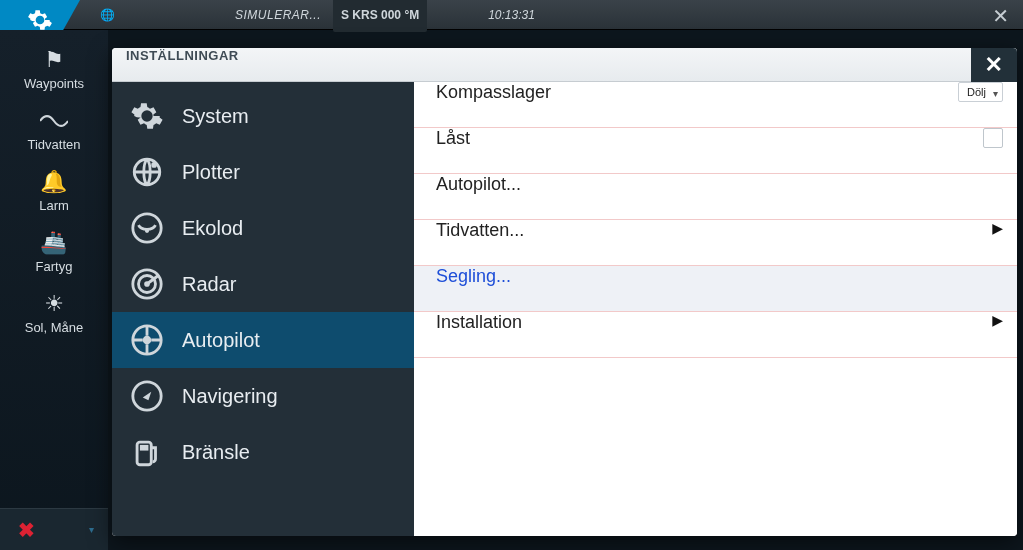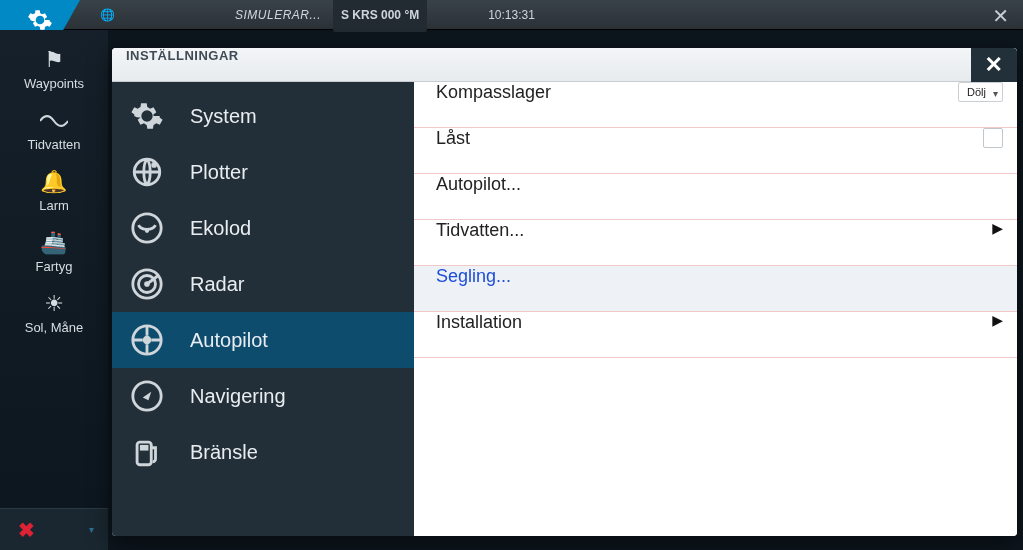--- a/index.html
+++ b/index.html
@@ -20,21 +20,21 @@
   }
   .gear-tab {
     width: 80px; height: 40px; background: #0089c4;
     clip-path: polygon(0 0, 100% 0, 72% 100%, 0 100%);
     display: flex; align-items: center; justify-content: center;
     position: absolute; top:0; left:0;
   }
   .statusbar .globe { margin-left: 100px; }
   .statusbar .sim { margin-left: 120px; font-style: italic; letter-spacing: .5px; }
   .statusbar .hdg { margin-left: 12px; background:#222b31; padding:10px 8px; border-radius:2px; font-weight:600;}
-  .statusbar .time { position:absolute; left:50%; transform:translateX(-50%);}
+  .statusbar .time { position:absolute; left:50%; transform:translateX(-50%);font-style:italic;}
   .statusbar .close-back { position:absolute; right:14px; top:4px; color:#c6cdd2; font-size:20px; }
 
   
   .sidebar {
     position: absolute; left:0; top:30px; width:108px; bottom:0;
     background: linear-gradient(#15202a,#0c161e);
     display:flex; flex-direction:column; align-items:center;
     padding-top:12px; gap:4px;
   }
   .side-item {
@@ -72,21 +72,21 @@
   }
 
   .dialog-body { flex:1; display:flex; overflow:hidden; }
 
   
   .catcol {
     width:302px; background:#232f38;
     display:flex; flex-direction:column; padding-top:6px;
   }
   .cat {
-    height:56px; display:flex; align-items:center; gap:24px;
+    height:56px; display:flex; align-items:center; gap:16px;
     padding-left:16px; color:#e8edf1; font-size:20px; cursor:pointer;
   }
   .cat.active { background:#0e4c6e; }
   .cat .ico { width:38px; height:38px; display:flex; align-items:center; justify-content:center; }
   .cat .ico svg { width:34px; height:34px; fill:none; stroke:#cfd6db; stroke-width:2; }
   .cat .ico .filled { fill:#cfd6db; stroke:none; }
 
   
   .detail {
     flex:1; background:#fff; overflow-y:auto;

